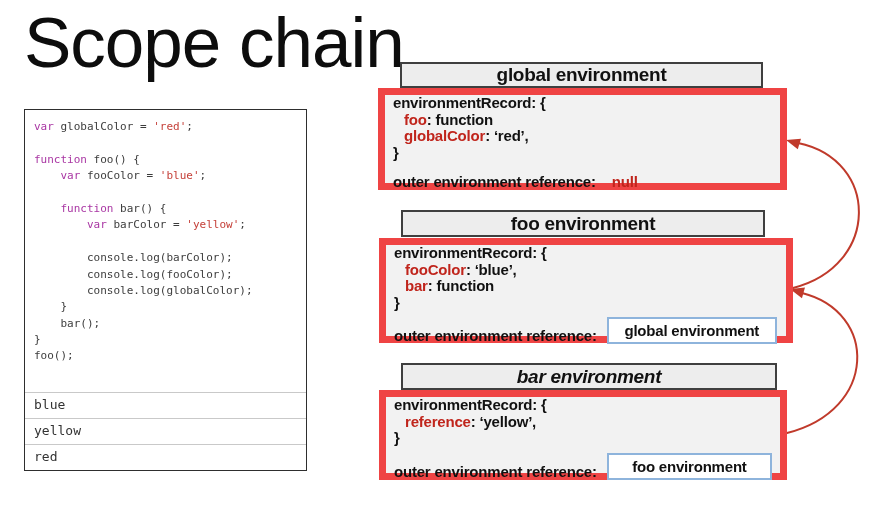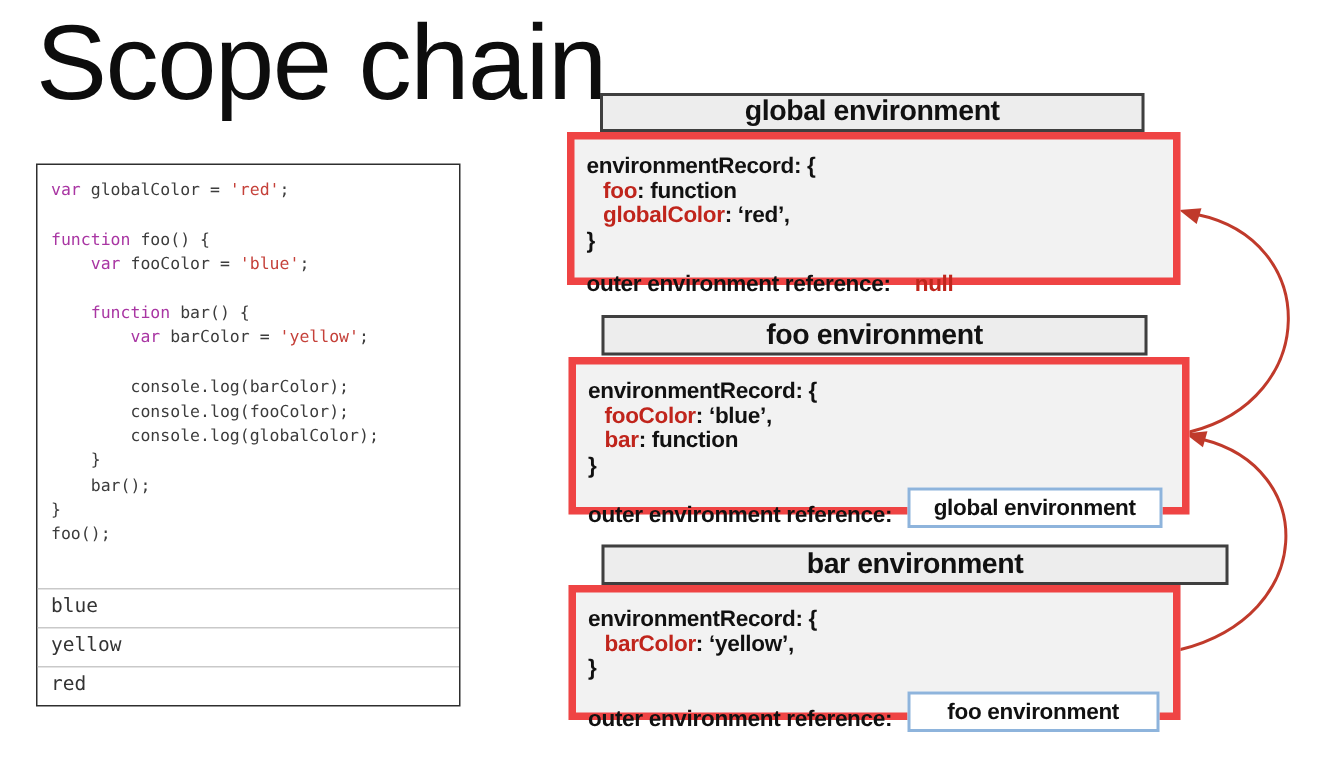--- a/index.html
+++ b/index.html
@@ -29,22 +29,22 @@
   }
   
   .env-header{
     position:absolute;height:26px;background:var(--env-header-bg);
     border:2px solid #3f3f3f;box-sizing:border-box;z-index:2;
     display:flex;align-items:center;justify-content:center;
     font-size:19px;font-weight:600;color:#111;letter-spacing:-0.3px;
   }
   .env-body{
     position:absolute;background:var(--env-box-bg);
-    border:5px solid #ef4444;box-sizing:border-box;z-index:1;
-    padding:10px 8px;font-size:15px;font-weight:700;color:#111;
+    border:7px solid #ef4444;box-sizing:border-box;z-index:1;
+    padding:0 8px;font-size:15px;font-weight:700;color:#111;
     letter-spacing:-0.2px;
   }
   .env-line{line-height:16.5px;white-space:pre;}
   .env-line.indent{padding-left:11px;}
   .red{color:var(--emphasis-red);}
   .outer-line{display:flex;align-items:flex-end;white-space:pre;}
   .outer-line.gap-lg{margin-top:12px;}
   .outer-line.gap-sm{margin-top:6px;}
   .ref-box{
     width:170px;height:27px;margin-left:10px;background:#ffffff;
@@ -89,26 +89,26 @@
 <div class="env-body" style="left:379px;top:238px;width:414px;height:105px;">
   <div class="env-line">environmentRecord: {</div>
   <div class="env-line indent"><span class="red">fooColor</span><span>: ‘blue’,</span></div>
   <div class="env-line indent"><span class="red">bar</span><span>: function</span></div>
   <div class="env-line">}</div>
   <div class="outer-line gap-sm"><span>outer environment reference:</span>
     <span class="ref-box">global environment</span>
   </div>
 </div>
 
-<div class="env-header" style="left:401px;top:363px;width:418px;height:27px;">
+<div class="env-header" style="left:401px;top:363px;width:376px;height:27px;font-style:italic;">
   <span>bar environment</span>
 </div>
 <div class="env-body" style="left:379px;top:390px;width:408px;height:90px;">
   <div class="env-line">environmentRecord: {</div>
-  <div class="env-line indent"><span class="red">barColor</span><span>: ‘yellow’,</span></div>
+  <div class="env-line indent"><span class="red">reference</span><span>: ‘yellow’,</span></div>
   <div class="env-line">}</div>
   <div class="outer-line gap-sm"><span>outer environment reference:</span>
     <span class="ref-box" style="width:168px;">foo environment</span>
   </div>
 </div>
 
 <svg class="arrows" viewBox="0 0 113 330">
   <path class="arrow-path" d="M 23 168 C 110 146, 110 40, 28 23"></path>
   <polygon class="arrow-head" points="0,0 14,-5.5 14,5.5" transform="translate(16,20) rotate(17)"></polygon>
   <path class="arrow-path" d="M 17 313 C 108 290, 108 192, 32 173"></path>

